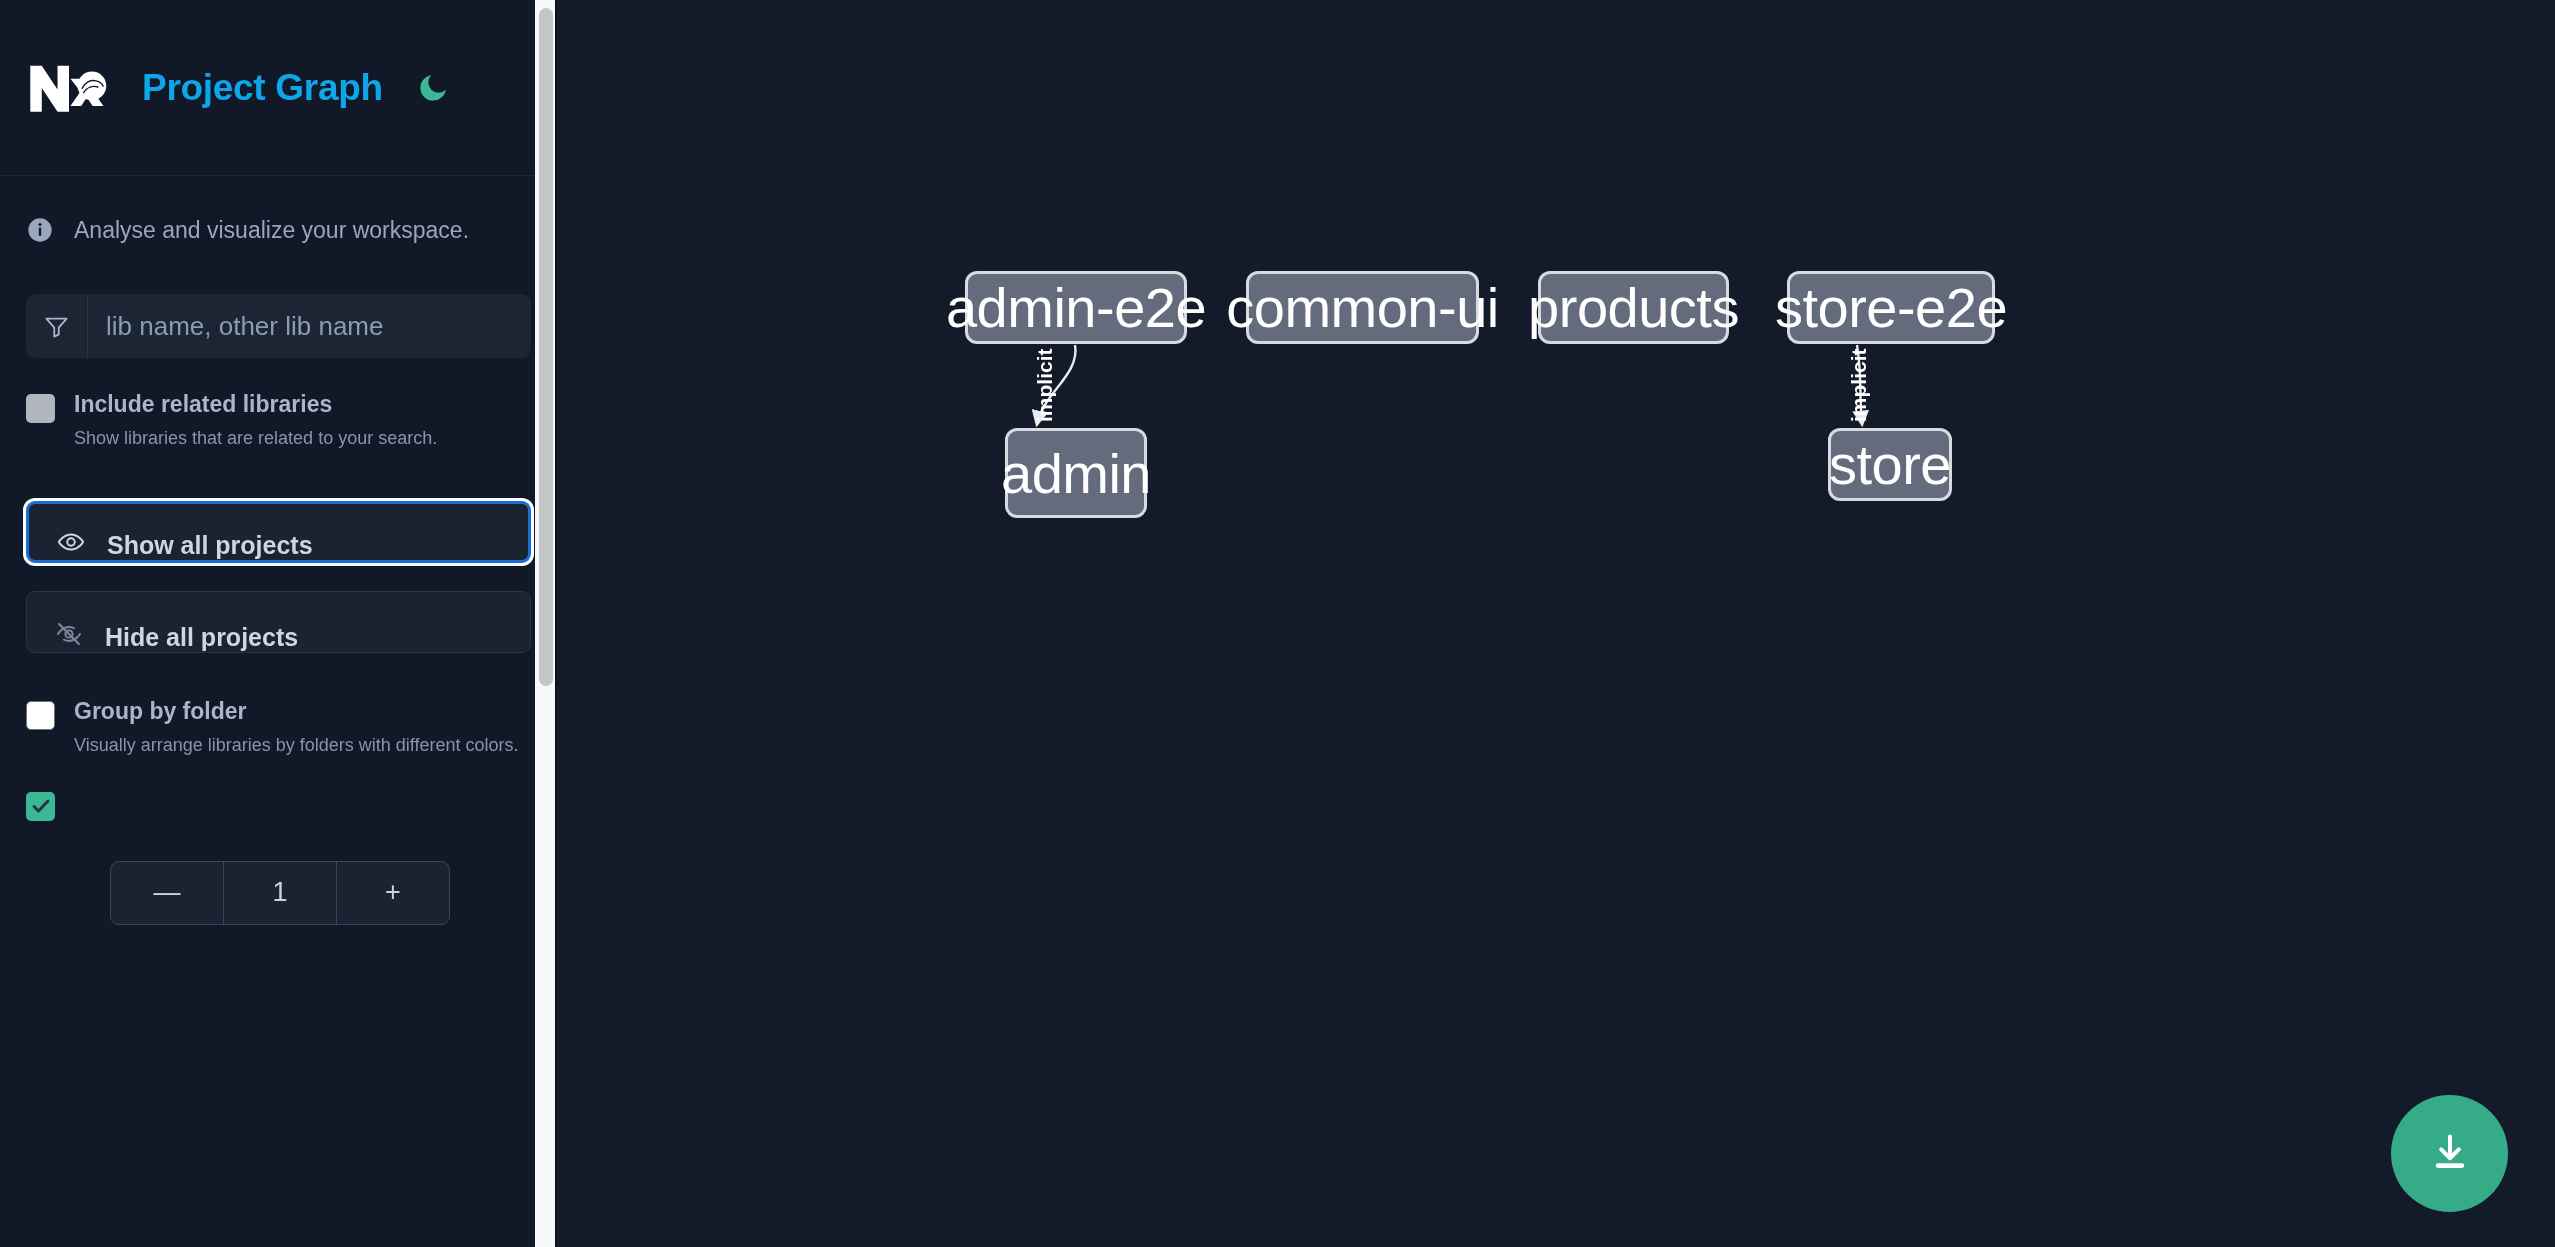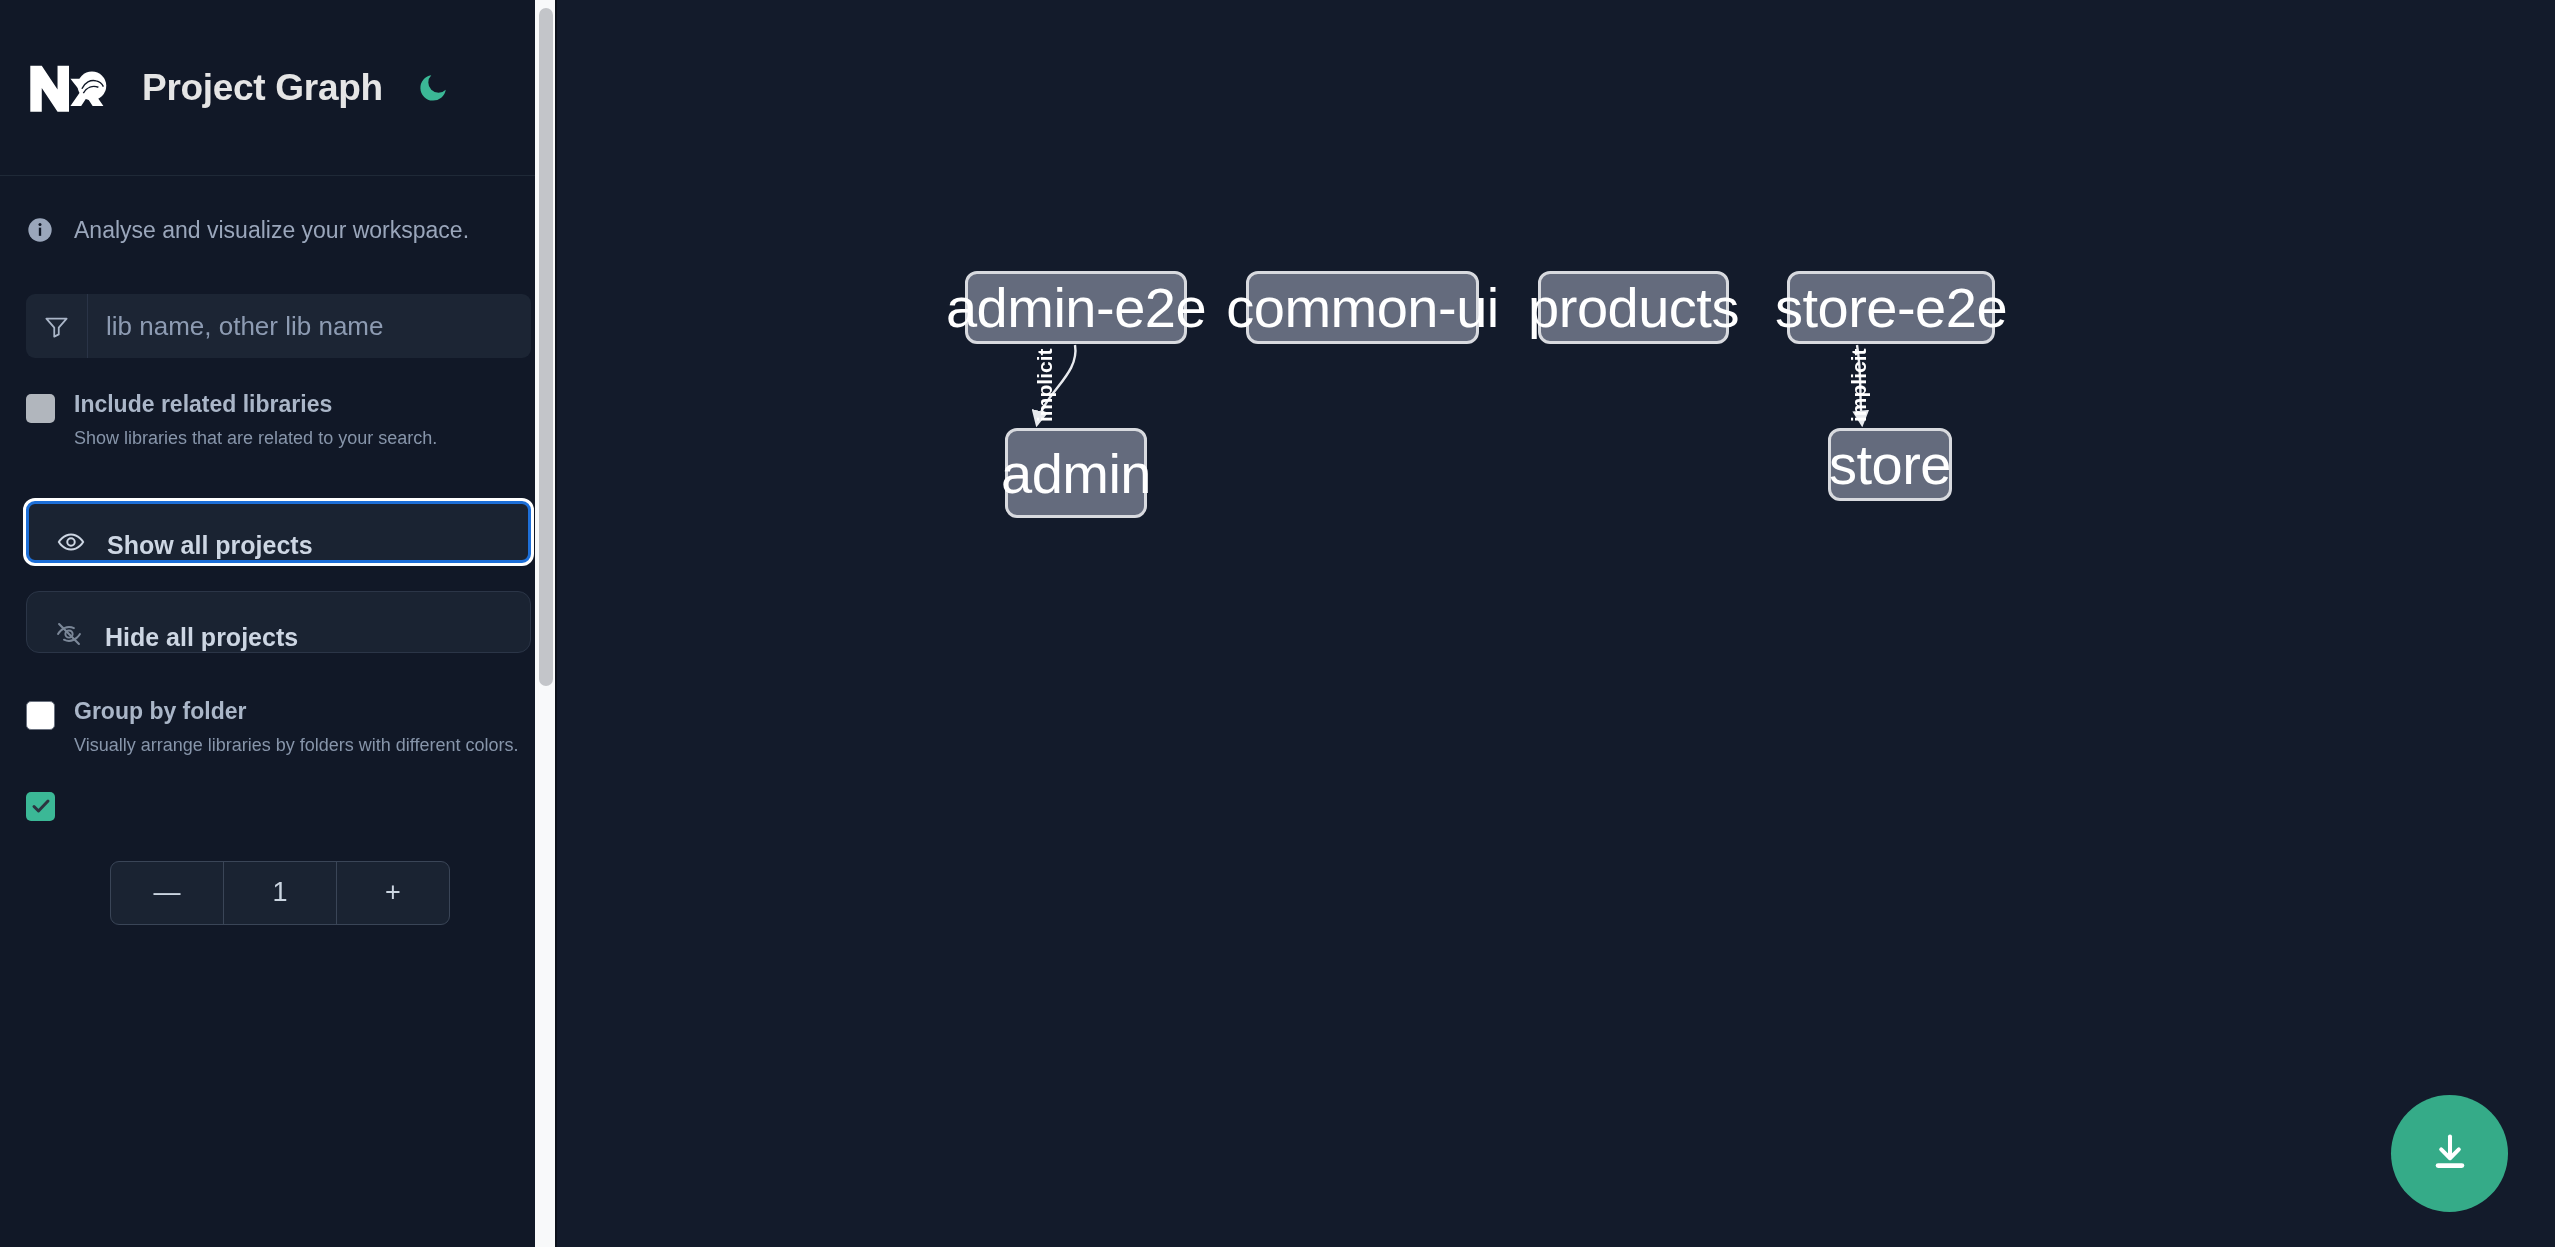--- a/index.html
+++ b/index.html
@@ -23,21 +23,21 @@
     height: 176px;
     display: flex; align-items: center;
     padding-left: 26px;
     border-bottom: 1px solid #1f2937;
   }
   .nx-logo { width: 86px; height: 56px; flex: 0 0 86px; }
   .app-title {
     margin-left: 30px;
     font-size: 37px;
     font-weight: 700;
-    color: #e5e5e5;
+    color: #0ea5e9;
     letter-spacing: -0.3px;
     white-space: nowrap;
   }
   .theme-toggle {
     margin-left: 30px; width: 40px; height: 40px;
     display: flex; align-items: center; justify-content: center;
     cursor: pointer;
   }
 
   .sb-body { padding: 0 0 0 0; }
@@ -114,21 +114,21 @@
   .btn-label {
     margin-left: 22px;
     font-size: 25px; font-weight: 700; color: #cdd6e3;
   }
   .btn.focused {
     border: 3px solid #1d6fd8;
     box-shadow: 0 0 0 3px #ffffff;
     background: #1a2332;
   }
   .btn-show { margin-top: 50px; }
-  .btn-hide { margin-top: 28px; border-radius: 13px; }
+  .btn-hide { margin-top: 28px; }
   .btn-hide .btn-label { color: #cdd6e3; }
 
   .stepper {
     margin: 40px 26px 0 110px;
     width: 340px; height: 64px;
     display: flex;
     border-radius: 9px;
     overflow: hidden;
     border: 1px solid #3a4557;
     background: #1a2332;

